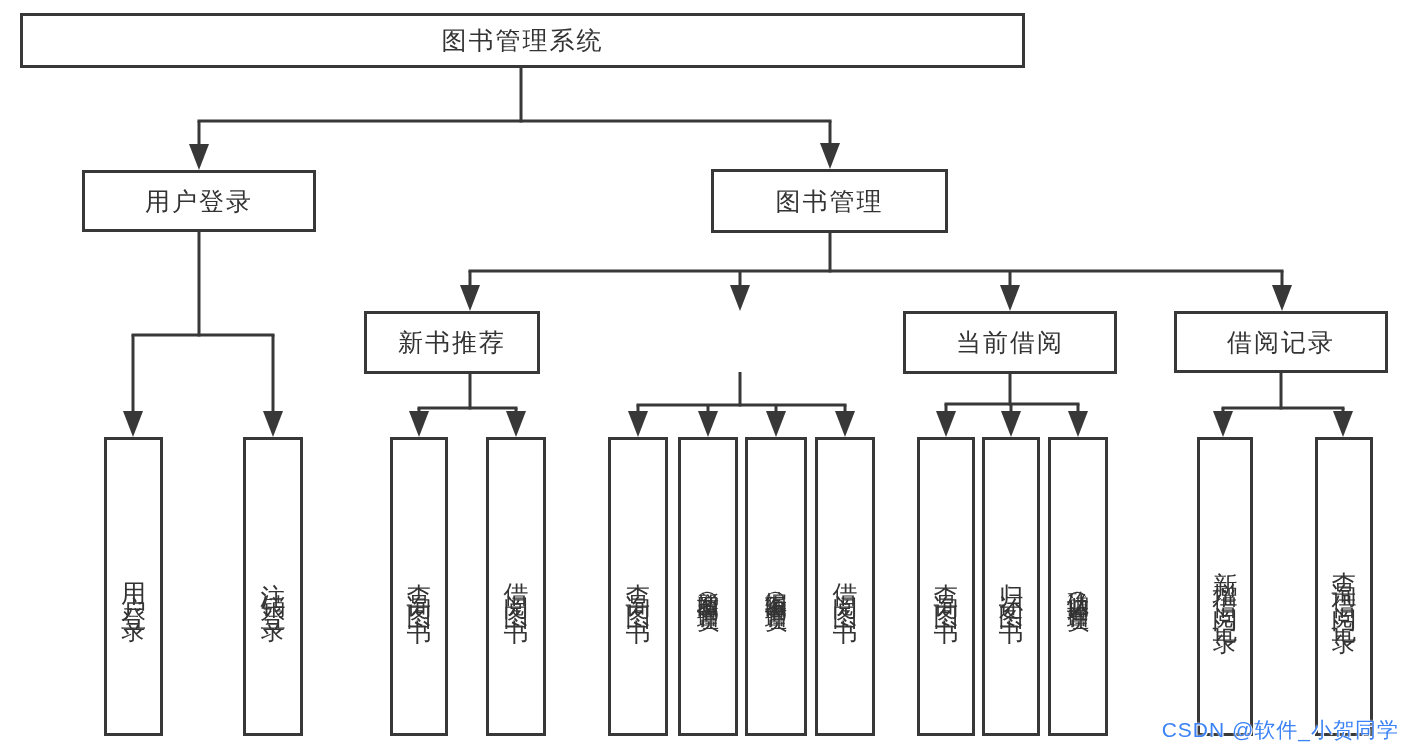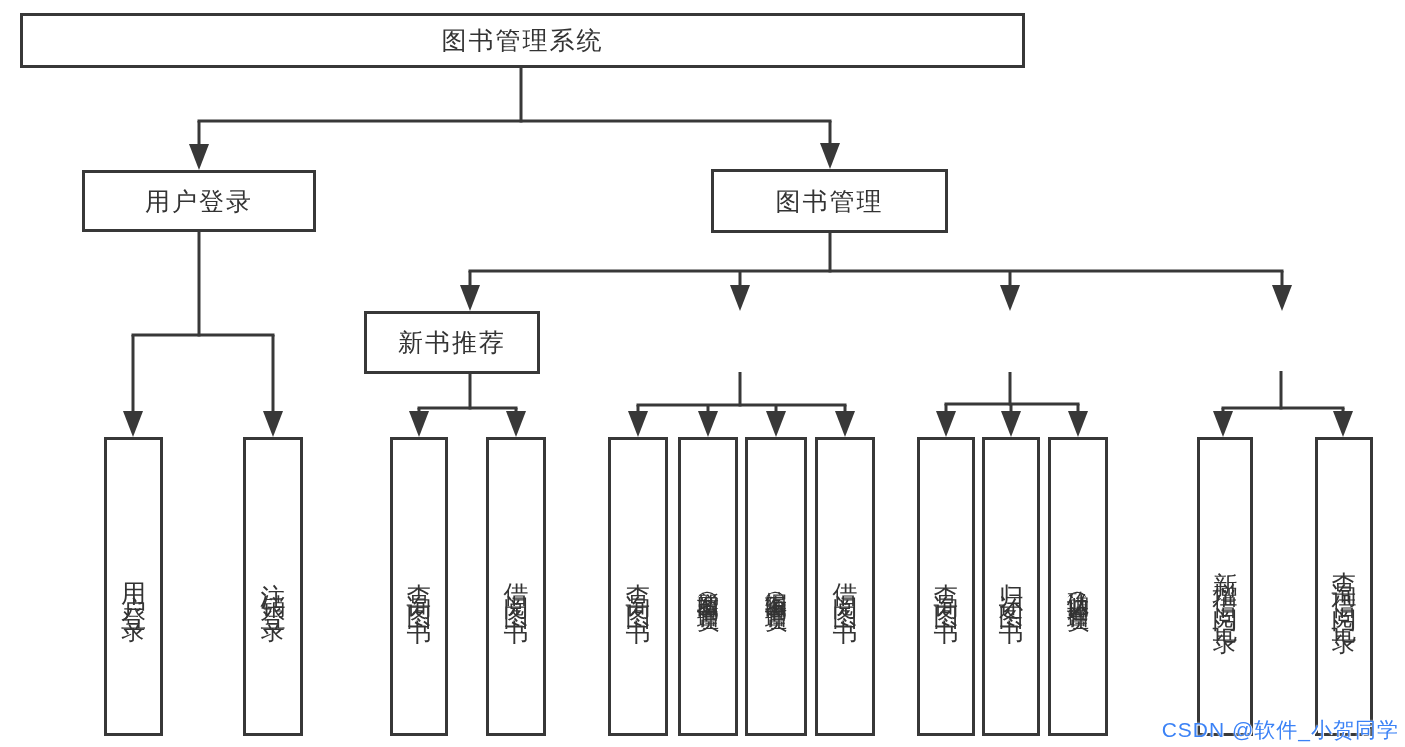--- a/index.html
+++ b/index.html
@@ -131,20 +131,26 @@
   <div class="node hnode" style="left:82px; top:170px; width:234px; height:62px;">
     <span>用户登录</span>
   </div>
   <div class="node hnode" style="left:711px; top:169px; width:237px; height:64px;">
     <span>图书管理</span>
   </div>
 
   <div class="node hnode" style="left:364px; top:311px; width:176px; height:63px;text-align:center;">
     <span>新书推荐</span>
   </div>
+  <div class="node hnode" style="left:903px; top:311px; width:214px; height:63px;">
+    <span>当前借阅</span>
+  </div>
+  <div class="node hnode" style="left:1174px; top:311px; width:214px; height:62px;">
+    <span>借阅记录</span>
+  </div>
 
   <div class="node vnode" style="left:104px; top:437px; width:59px; height:299px;">
     <span>用户登录</span>
   </div>
   <div class="node vnode" style="left:243px; top:437px; width:60px; height:299px;">
     <span>注销登录</span>
   </div>
   <div class="node vnode" style="left:390px; top:437px; width:58px; height:299px;">
     <span>查询图书</span>
   </div>

